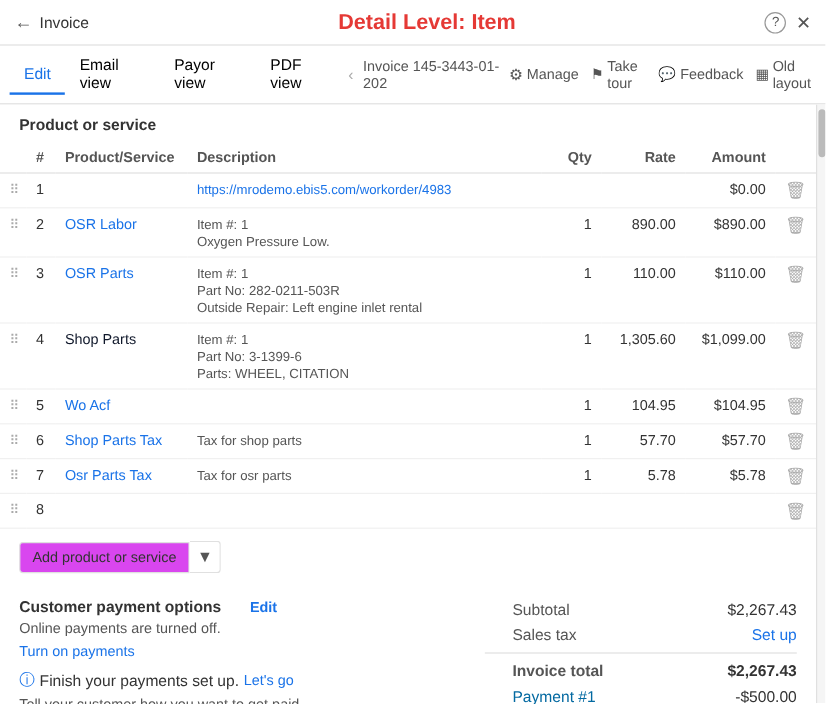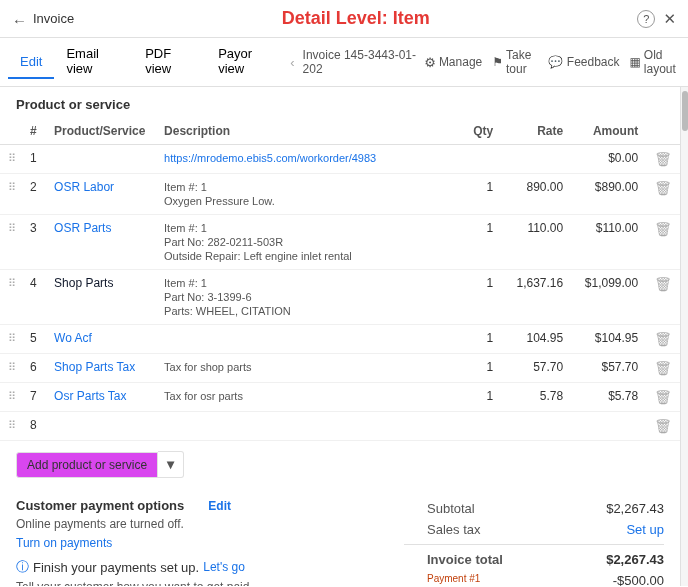--- a/index.html
+++ b/index.html
@@ -139,21 +139,21 @@
       display: flex;
       justify-content: space-between;
       padding: 3px 0;
       font-size: 13px;
       margin-left: 23px;
     }
     .totals-row.bold { font-weight: bold; }
     .totals-row .label { color: #555; }
     .totals-row .value { color: #333; }
     .totals-row .setup-link { color: #1a73e8; cursor: pointer; font-size: 13px; }
-    .totals-row .payment-link { color: #c2410c; cursor: pointer; font-size: 10px; }
+    .totals-row .payment-link { color: #0369a1; cursor: pointer; font-size: 13px; }
     .totals-divider { border-top: 1px solid #e0e0e0; margin: 4px 0; }
 
     
     .main-content::-webkit-scrollbar { width: 8px; }
     .main-content::-webkit-scrollbar-thumb { background: #ccc; border-radius: 4px; }
 
     
     .scroll-bar {
       width: 8px;
       background: #f5f5f5;
@@ -181,22 +181,22 @@
   <div class="top-bar-title">Detail Level: Item</div>
   <div class="top-bar-icons">
     <span style="border:1px solid #999; border-radius:50%; width:18px; height:18px; display:flex; align-items:center; justify-content:center; font-size:11px; cursor:pointer; color:#555;">?</span>
     <span style="font-size:15px; cursor:pointer; color:#555;">✕</span>
   </div>
 </div>
 
 <div class="nav-tabs">
   <div class="nav-tab active">Edit</div>
   <div class="nav-tab">Email view</div>
+  <div class="nav-tab">Payor view</div>
   <div class="nav-tab">PDF view</div>
-  <div class="nav-tab">Payor view</div>
   <span class="nav-separator">‹</span>
   <span class="invoice-ref">Invoice 145-3443-01-202</span>
   <div class="nav-actions">
     <div class="nav-action-btn">
       <span style="font-size:13px;">⚙</span>
       <span>Manage</span>
     </div>
     <div class="nav-action-btn">
       <span style="font-size:12px;">⚑</span>
       <span>Take tour</span>
@@ -260,21 +260,21 @@
     <td class="right">110.00</td>
     <td class="right">$110.00</td>
     <td><span class="delete-btn">🗑</span></td>
   </tr>
           <tr>
     <td><span class="drag-handle">⠿</span></td>
     <td class="row-num">4</td>
     <td style="color:#0f172a; cursor:pointer; font-size:12px;">Shop Parts</td>
     <td><span class="desc-line">Item #: 1</span><br><span class="desc-line">Part No: 3-1399-6</span><br><span class="desc-line">Parts: WHEEL, CITATION</span></td>
     <td class="right">1</td>
-    <td class="right">1,637.16</td>
+    <td class="right">1,305.60</td>
     <td class="right">$1,099.00</td>
     <td><span class="delete-btn">🗑</span></td>
   </tr>
           <tr>
     <td><span class="drag-handle">⠿</span></td>
     <td class="row-num">5</td>
     <td style="color:#1a73e8; cursor:pointer; font-size:12px;">Wo Acf</td>
     <td><span class="desc-line"></span></td>
     <td class="right">1</td>
     <td class="right">104.95</td>

